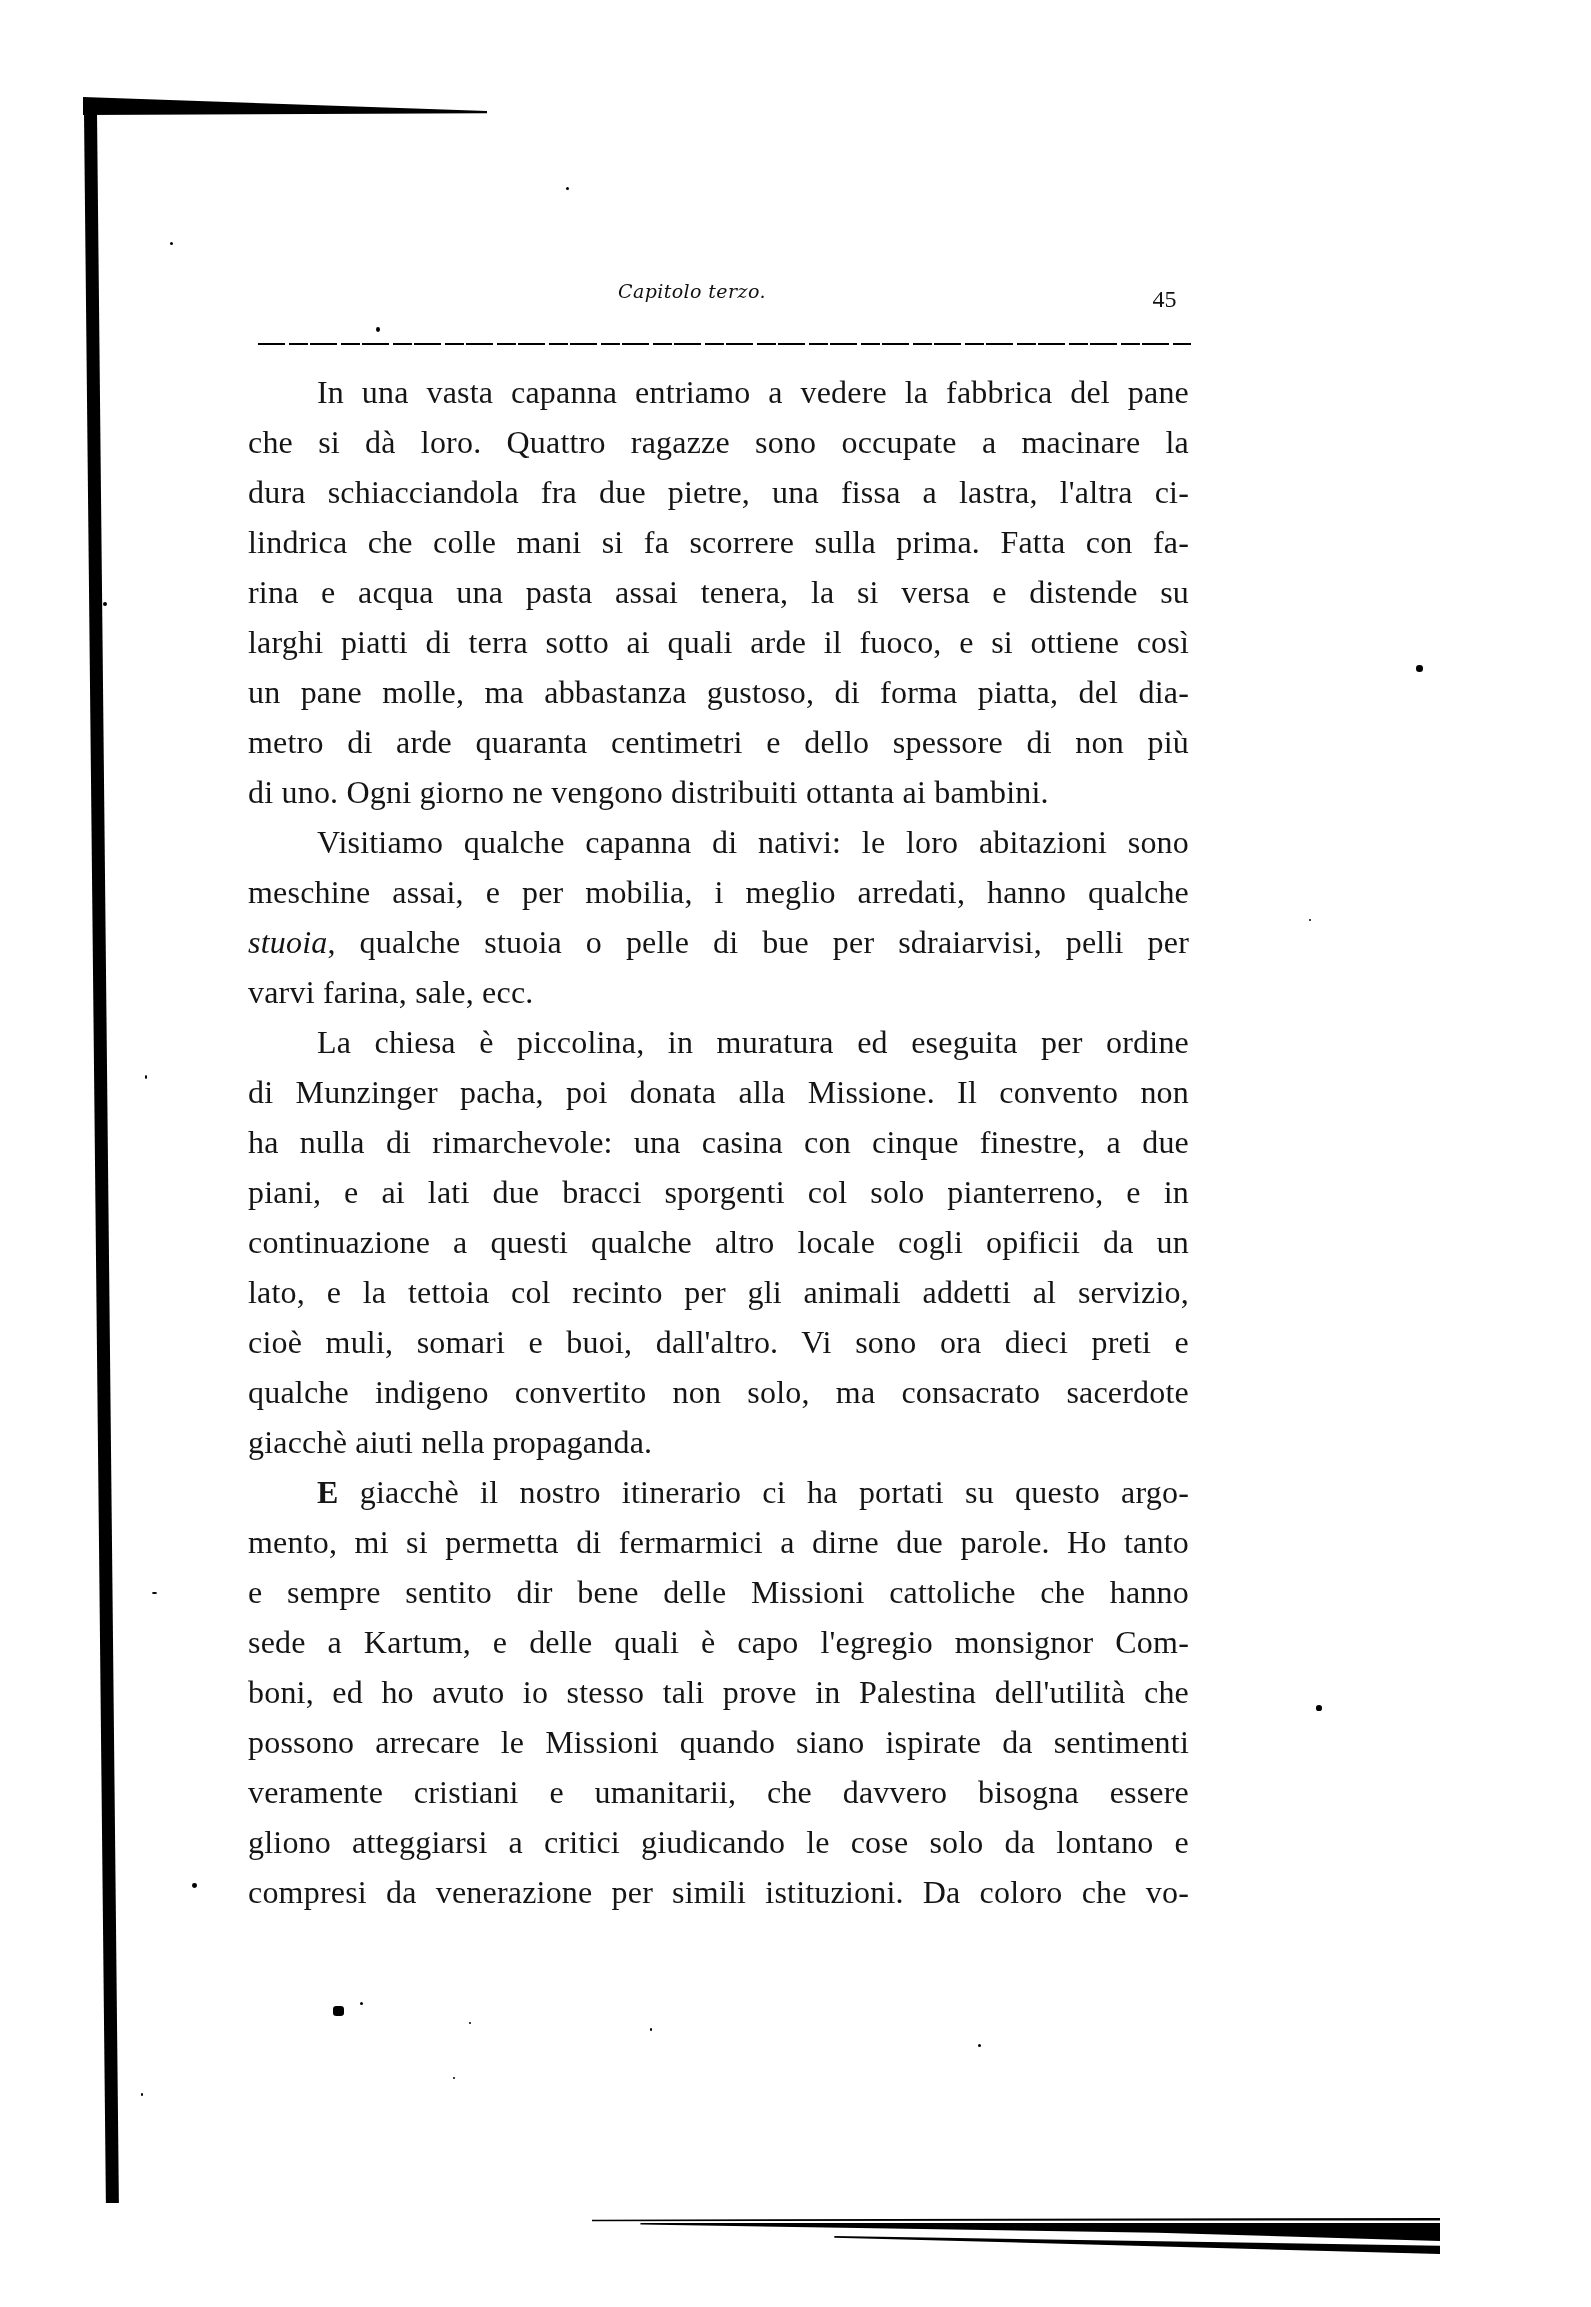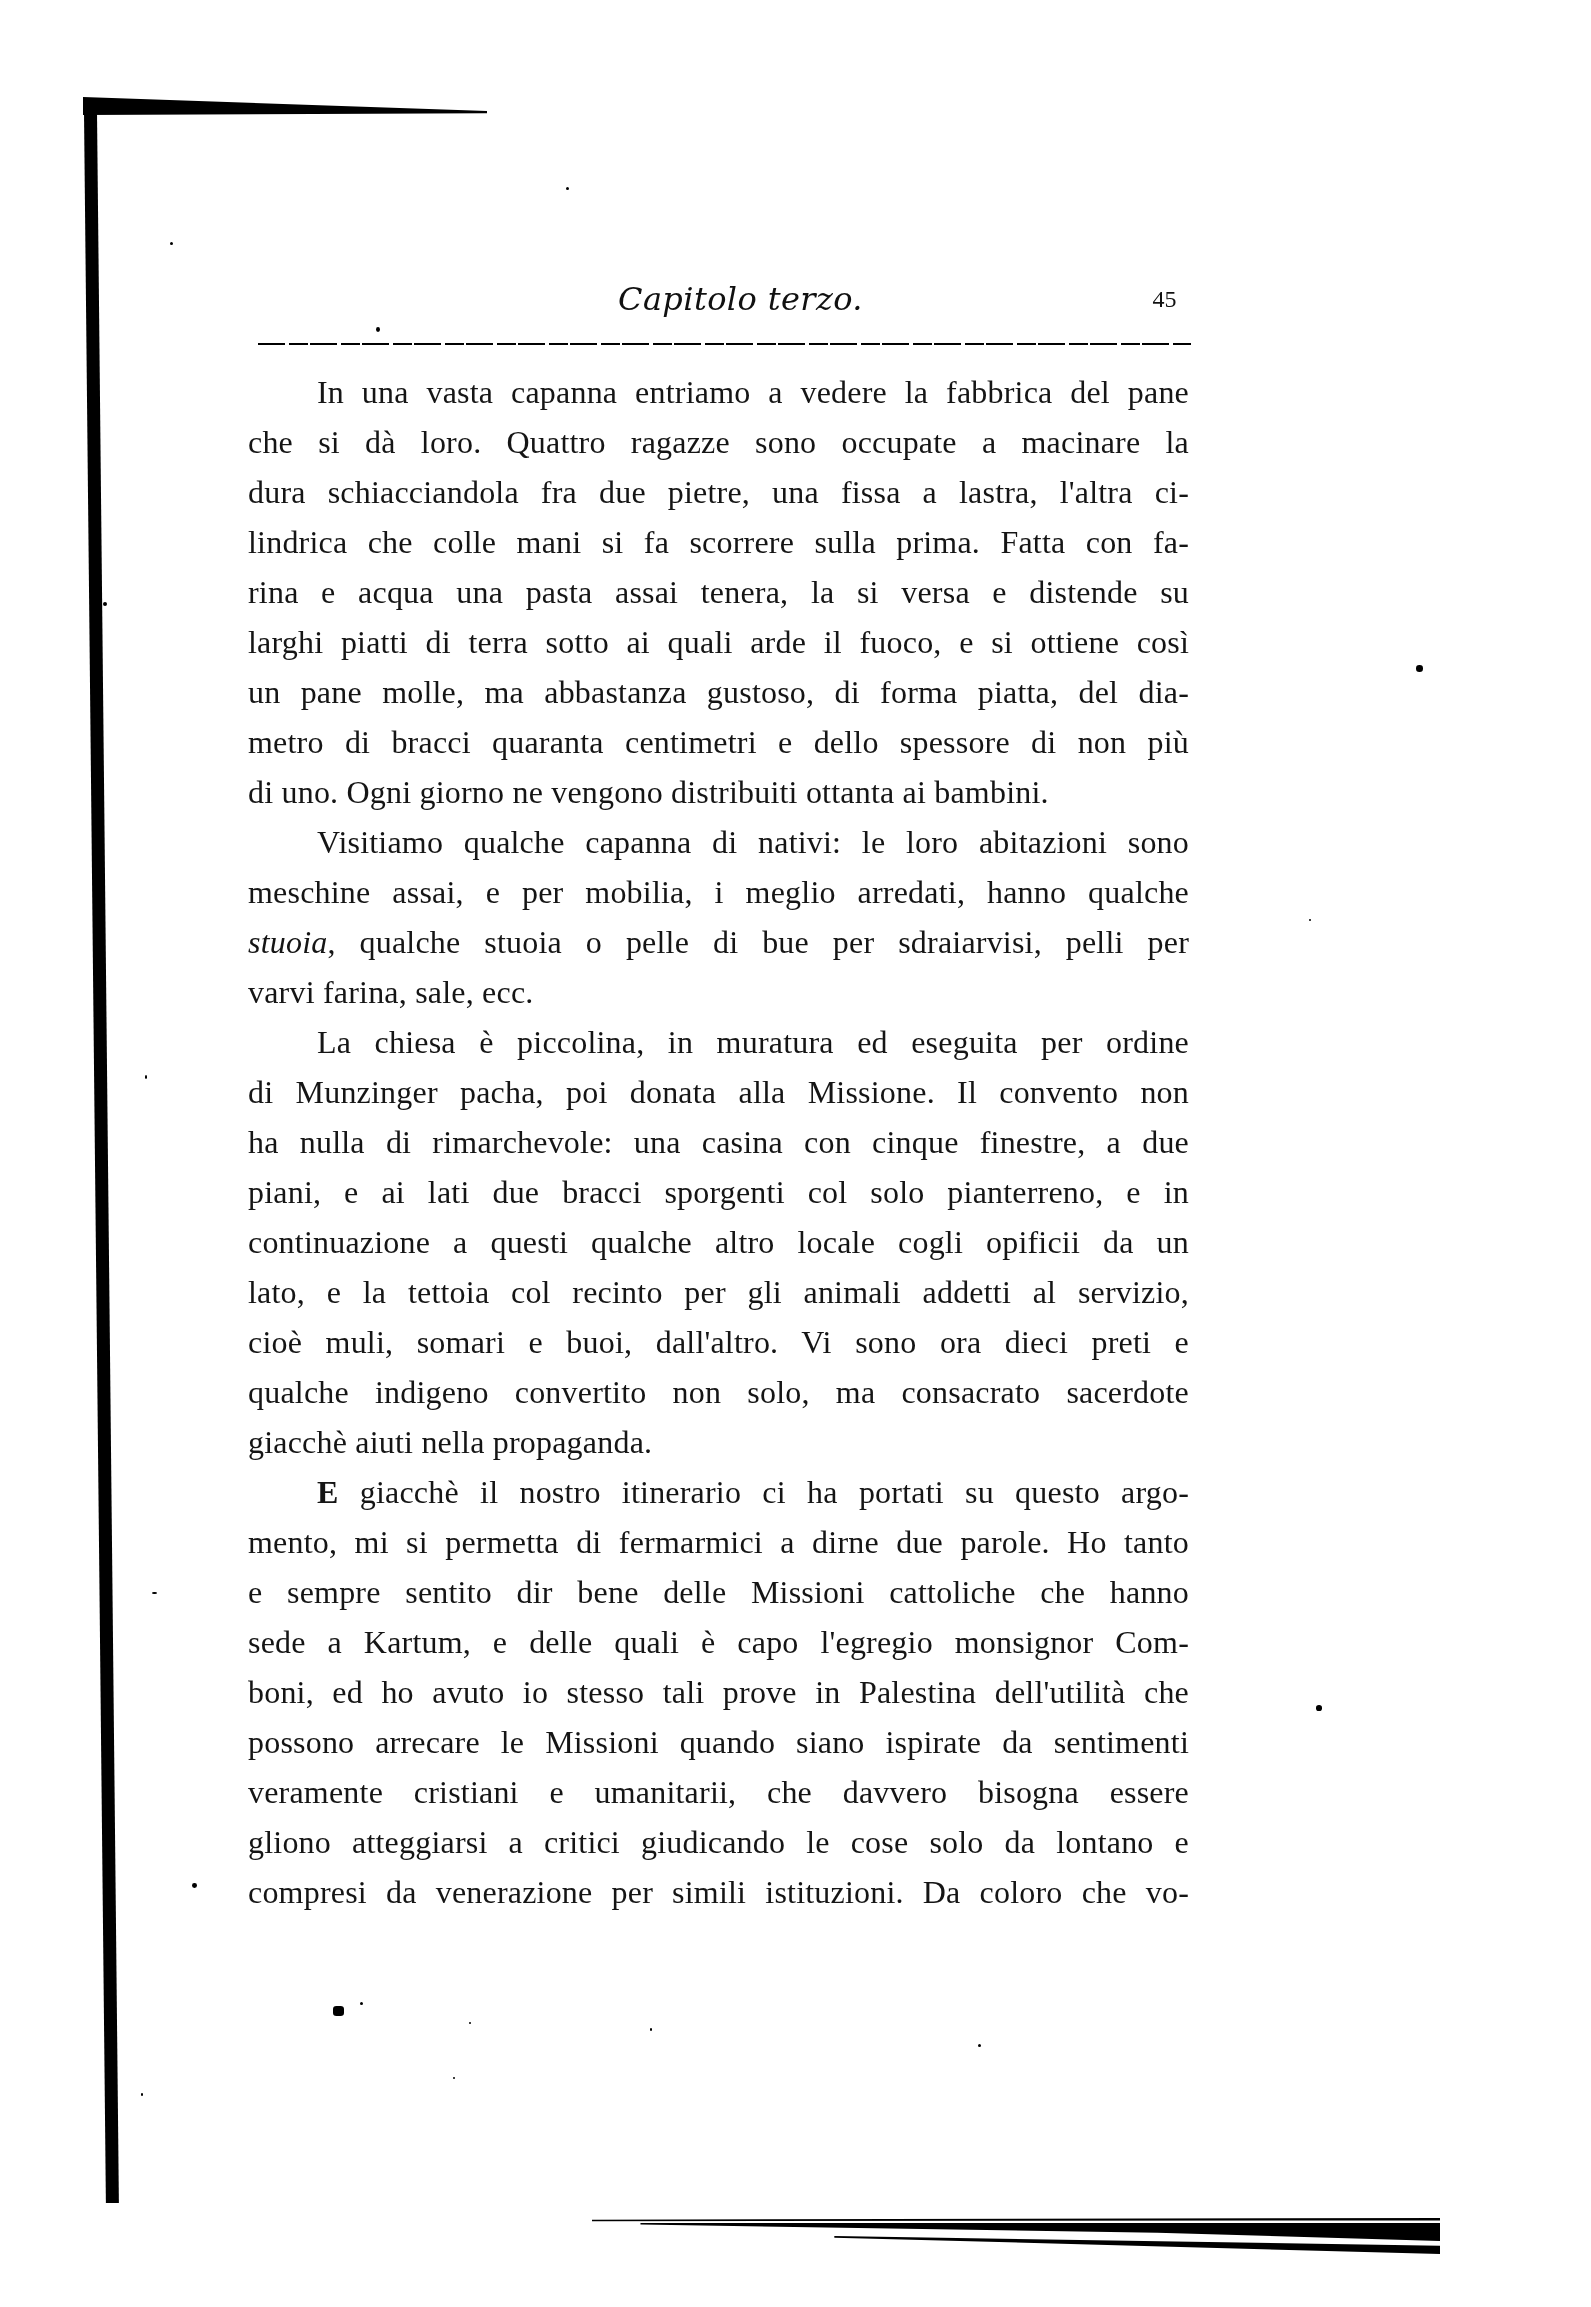--- a/index.html
+++ b/index.html
@@ -19,21 +19,21 @@
   .bottom-wedge {
     position: absolute; left: 592px; top: 2218px; width: 848px; height: 36px;
   }
   .bottom-wedge svg { display: block; width: 100%; height: 100%; }
 
   
   .running-head { position: absolute; left: 258px; top: 275px; width: 933px; height: 48px; }
   .chapter-title {
     position: absolute; left: 360px; top: 4.8px;
     font-family: "DejaVu Serif", "Liberation Serif", serif; font-style: italic;
-    font-size: 32px; color: #111; letter-spacing: 0.4px;
+    font-size: 19px; color: #111; letter-spacing: 0.4px;
   }
   .page-number {
     position: absolute; right: 14.5px; top: 11.3px;
     font-family: "Liberation Serif", serif; font-size: 24px; color: #111;
   }
   .header-rule {
     position: absolute; left: 258px; top: 343px; width: 933px; height: 2.4px;
     background: repeating-linear-gradient(90deg, #000 0 27.5px, #fff 27.5px 31px, #000 31px 50px, #fff 50px 52px);
   }
 
@@ -86,21 +86,21 @@
         <span class="line">
           <span class="line-inner">rina e acqua una pasta assai tenera, la si versa e distende su</span>
         </span>
         <span class="line">
           <span class="line-inner">larghi piatti di terra sotto ai quali arde il fuoco, e si ottiene così</span>
         </span>
         <span class="line">
           <span class="line-inner">un pane molle, ma abbastanza gustoso, di forma piatta, del dia-</span>
         </span>
         <span class="line">
-          <span class="line-inner">metro di bracci quaranta centimetri e dello spessore di non più</span>
+          <span class="line-inner">metro di arde quaranta centimetri e dello spessore di non più</span>
         </span>
         <span class="line last">
           <span class="line-inner">di uno. Ogni giorno ne vengono distribuiti ottanta ai bambini.</span>
         </span>
       </div>
       <div>
         <span class="line indent">
           <span class="line-inner">Visitiamo qualche capanna di nativi: le loro abitazioni sono</span>
         </span>
         <span class="line">

